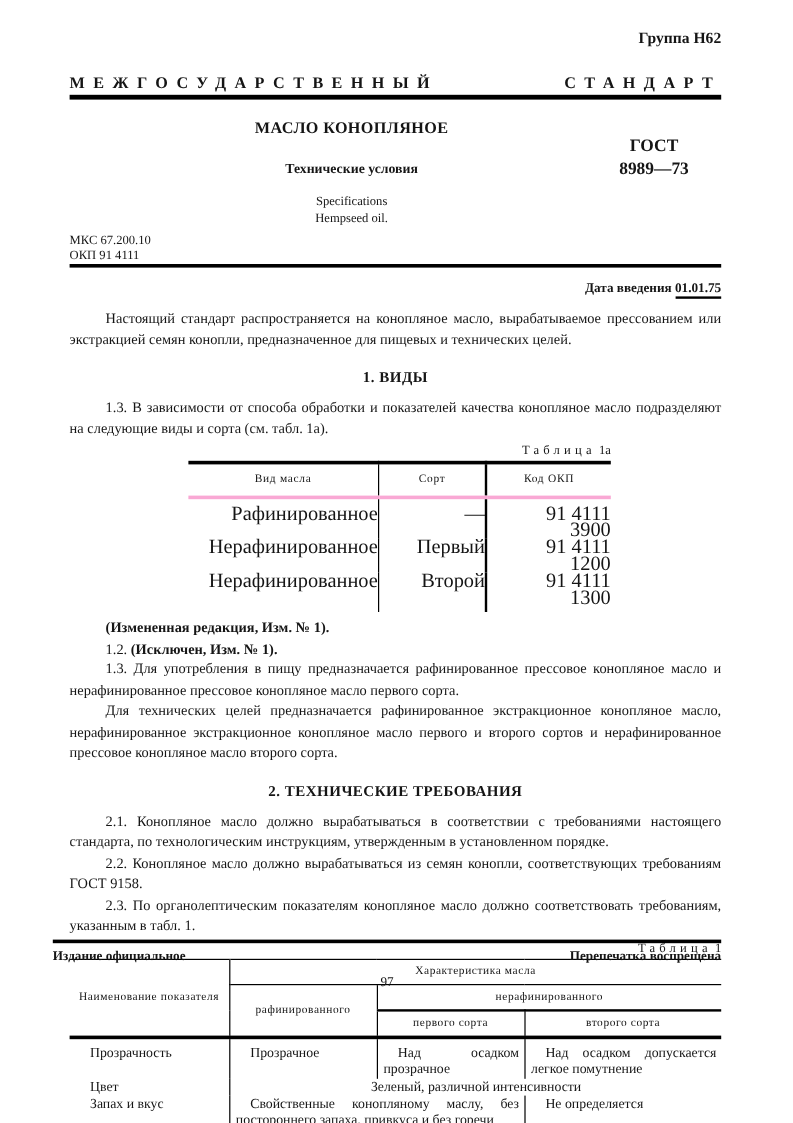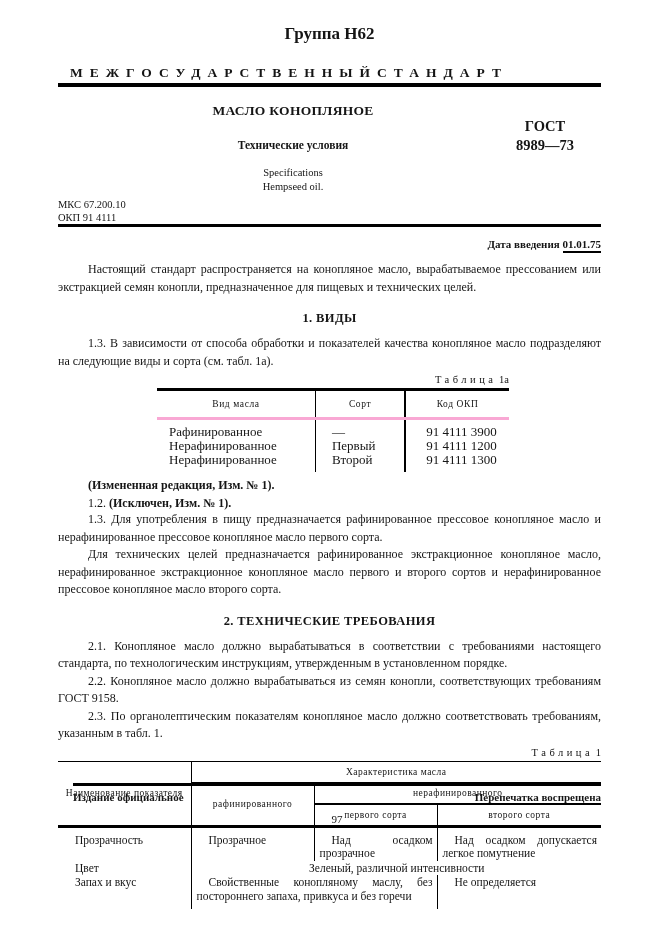--- a/index.html
+++ b/index.html
@@ -6,25 +6,25 @@
   html, body { background: #ffffff; }
   .page {
     position: relative;
     width: 661px; height: 936px;
     background: #ffffff;
     color: #151515;
     font-family: "Liberation Serif", serif;
     padding: 24px 60px 0 58px;
     overflow: hidden;
   }
-  .group-line { text-align: center; font-weight: bold; font-size: 17px; }
+  .group-line { text-align: right; font-weight: bold; font-size: 13px; }
   .gos-header {
     margin-top: 21px;
-    display: flex; justify-content: flex-start;
-    font-weight: bold; font-size: 13.5px; margin-left: 12px;
+    display: flex; justify-content: space-between;
+    font-weight: bold; font-size: 13.5px;
   }
   .gos-header span { letter-spacing: 7px; white-space: nowrap; }
   .rule-heavy { height: 4px; background: #000; margin-top: 2px; }
   .rule-mid   { height: 3px; background: #000; }
   .title-block { position: relative; margin-top: 16px; min-height: 112px; }
   .title-col { width: 470px; text-align: center; }
   .title-main { font-weight: bold; font-size: 13.5px; letter-spacing: 0.3px; }
   .title-sub  { font-weight: bold; font-size: 11.5px; margin-top: 20px; }
   .title-en   { margin-top: 15px; font-size: 10.5px; line-height: 14px; }
   .gost-box {
@@ -47,22 +47,22 @@
   
   .t1a-wrap { width: 352px; margin-left: 99px; margin-top: 4px; }
   .t-label { text-align: right; font-size: 10.5px; margin-bottom: 3px; }
   .t-label .spaced { letter-spacing: 3.5px; }
   table.t1a { width: 100%; border-collapse: collapse; border-top: 3px solid #000; }
   table.t1a th {
     font-weight: normal; font-size: 9.5px; letter-spacing: 0.6px;
     padding: 8px 2px; border-bottom: 3px solid #f9a8d4; text-align: center;
   }
   table.t1a td {
-    font-size: 13px; line-height: 14px; vertical-align: top;
-    padding: 0 0 0 12px; text-align: left;
+    font-size: 17px; line-height: 14px; vertical-align: top;
+    padding: 0 0 0 12px; text-align: right;
   }
   table.t1a tr.first td { padding-top: 5px; }
   table.t1a tr.last  td { padding-bottom: 5px; }
   .t1a-c2 { border-left: 1px solid #000; }
   .t1a-c3 { border-left: 2.5px solid #000; }
   table.t1a td.t1a-c2 { padding-left: 16px; }
   table.t1a td.t1a-c3 { padding-left: 20px; }
   p.bold-line { font-weight: bold; font-size: 12px; line-height: 15px; text-indent: 30px; }
   p.mixed-line { font-size: 12px; line-height: 15px; text-indent: 30px; }
   p.mixed-line .b { font-weight: bold; }
@@ -78,21 +78,21 @@
   table.t1 td { font-size: 11.5px; line-height: 13.5px; vertical-align: top; padding: 1px 4px 0 5px; }
   .br { border-right: 1px solid #000; }
   .bb { border-bottom: 1px solid #000; }
   .bb2 { border-bottom: 2.5px solid #000; }
   table.t1 tr.row1 td { padding-top: 6px; }
   table.t1 td.ind-label { padding-left: 17px; }
   table.t1 td.cell-just { text-align: justify; text-indent: 12px; }
   table.t1 td.cell-center { text-align: center; text-indent: 0; }
   table.t1 tr.rowlast td { padding-bottom: 6px; }
   
-  .footer { position: absolute; left: 73px; right: 60px; top: 783px; }
+  .footer { position: absolute; left: 44px; right: 60px; top: 783px; }
   .footer-rule { height: 3px; background: #000; }
   .footer-row { display: flex; justify-content: space-between; font-weight: bold; font-size: 11px; margin-top: 5px; }
   .page-num { text-align: center; font-size: 11px; margin-top: 10px; }
 </style>
 </head>
 <body>
 
 <div class="page">
 
   <div class="group-line">Группа Н62</div>

